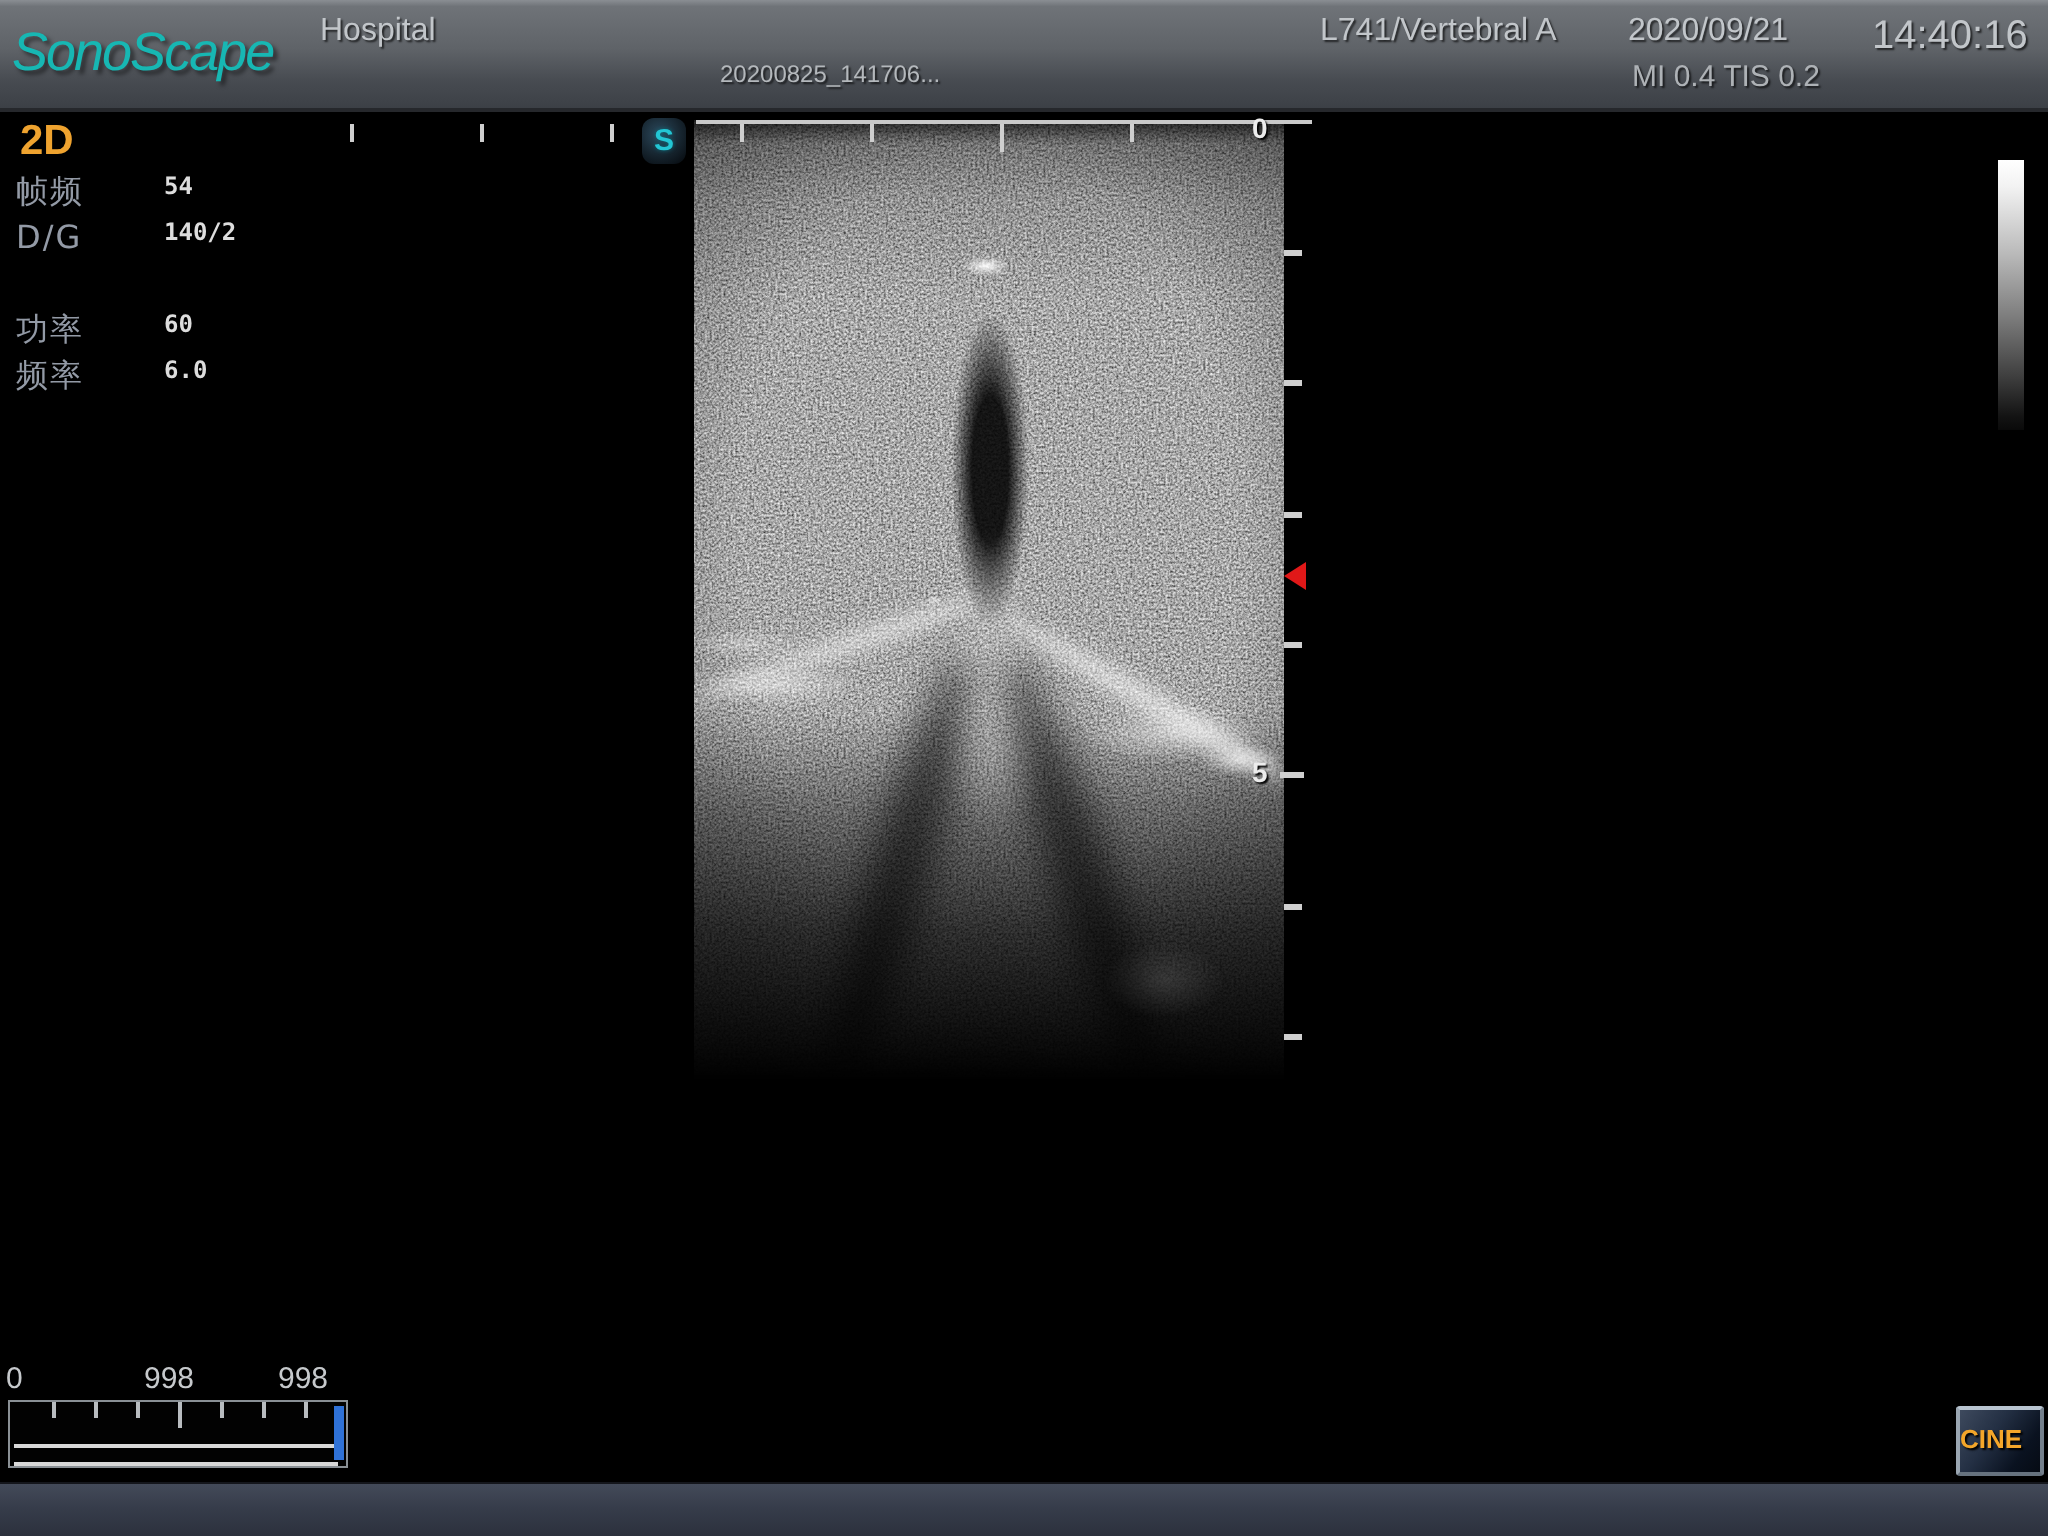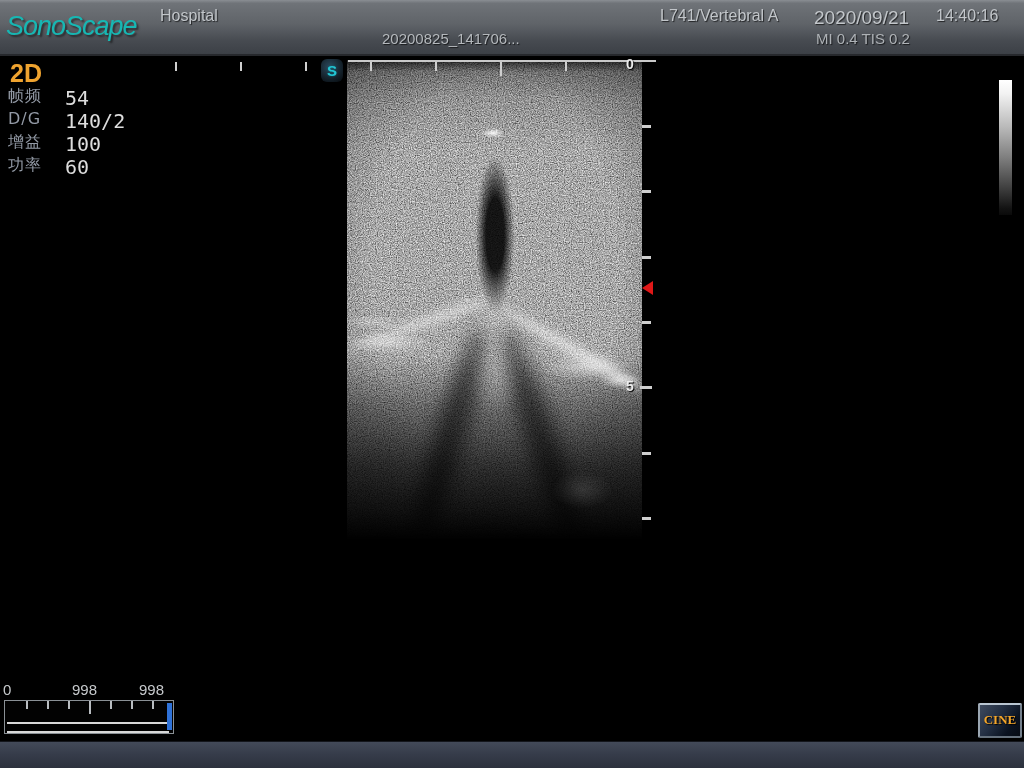--- a/index.html
+++ b/index.html
@@ -9,32 +9,32 @@
 
   
   #header{position:absolute;left:0;top:0;width:1024px;height:54px;
     background:linear-gradient(180deg,#8a8e93 0%,#6f7378 6%,#5f6368 45%,#474b51 75%,#3c4046 100%);
     border-bottom:2px solid #26282c;}
   .hdr-txt{position:absolute;color:#c2c6ca;font-weight:normal;text-shadow:1px 1px 1px rgba(0,0,0,.65);}
   #brand{left:6px;top:11px;font-size:27px;font-style:italic;color:#17b7b3;
          text-shadow:2px 2px 2px rgba(0,0,0,.5);letter-spacing:-1px;}
   #hospital{left:160px;top:7px;font-size:16px;text-align:center;}
   #preset{left:660px;top:7px;font-size:16px;}
-  #hdr-date{left:814px;top:7px;font-size:19px;}
-  #hdr-time{left:936px;top:7px;font-size:16px;}
-  #exam-id{left:382px;top:30px;font-size:15px;color:#b4b8bc;}
+  #hdr-date{left:814px;top:7px;font-size:16px;}
+  #hdr-time{left:936px;top:7px;font-size:20px;}
+  #exam-id{left:360px;top:30px;font-size:12px;color:#b4b8bc;}
   #mi-tis{left:816px;top:30px;font-size:15px;color:#aeb2b6;}
 
   
-  #mode-label{left:10px;top:59px;font-size:25px;font-weight:bold;color:#efa32f;}
+  #mode-label{left:10px;top:59px;font-size:21px;font-weight:bold;color:#efa32f;}
   .param-row{position:absolute;left:8px;width:180px;height:23px;}
   .param-label{position:absolute;left:0;top:0;font-size:16px;color:#939aa6;
                font-family:"DejaVu Sans",sans-serif;letter-spacing:1px;}
-  .param-value{position:absolute;left:57px;top:0;font-size:20px;color:#dddddd;
-               font-family:"DejaVu Sans Mono",monospace;}
+  .param-value{position:absolute;left:74px;top:0;font-size:12px;color:#dddddd;
+               font-family:"DejaVu Sans Mono",monospace;font-weight:bold;}
 
   
   #top-ruler-line{left:348px;top:60px;width:308px;height:2px;background:#c9c9c9;}
   #depth-zero{left:626px;top:56px;font-size:14px;font-weight:bold;color:#ececec;
               text-shadow:1px 1px 1px #000;}
   #depth-five{left:626px;top:378px;font-size:14px;font-weight:bold;color:#ececec;
               text-shadow:1px 1px 1px #000;}
   #five-dash{left:640px;top:386px;width:12px;height:3px;background:#cfcfcf;}
   #focus-arrow{left:642px;top:281px;width:0;height:0;
                border-top:7px solid transparent;border-bottom:7px solid transparent;
@@ -82,22 +82,22 @@
   .cine-lbl{position:absolute;top:681px;font-size:15px;color:#c6c9cc;}
   #cine-box{left:4px;top:700px;width:168px;height:32px;border:1px solid #8a9095;background:#020202;}
   #cine-slider{position:absolute;left:2px;top:21px;width:162px;height:7px;
     border-top:2px solid #d8d8d8;border-bottom:2px solid #d8d8d8;}
   #cine-marker{position:absolute;left:162px;top:2px;width:5px;height:27px;background:#2f72d8;}
 
   
   #cine-button{left:978px;top:703px;width:44px;height:35px;box-sizing:border-box;
     border:2px solid;border-color:#b9c5d1 #74808c #66727e #9aa6b2;border-radius:2px;
     background:linear-gradient(125deg,#3e4a5e 0%,#232f43 40%,#0a1220 75%,#060b14 100%);
-    color:#f4a62a;font-size:13px;font-weight:bold;text-align:center;line-height:30px;
-    text-shadow:1px 1px 1px #000;cursor:pointer;font-family:Liberation Serif, serif;}
+    color:#f4a62a;font-size:13px;font-weight:bold;text-align:left;line-height:30px;
+    text-shadow:1px 1px 1px #000;cursor:pointer;}
 
   
   #taskbar{left:0;top:741px;width:1024px;height:27px;border-top:1px solid #14161c;
     background:linear-gradient(180deg,#434a59 0%,#363c4a 45%,#2b303c 100%);}
 </style>
 </head>
 <body>
 
 <div id="screen">
 
@@ -113,27 +113,27 @@
 
   <div id="mode-label" class="abs">2D</div>
   <div class="param-row" style="top:86px">
     <span class="param-label">帧频</span>
     <span class="param-value">54</span>
   </div>
   <div class="param-row" style="top:109px">
     <span class="param-label">D/G</span>
     <span class="param-value">140/2</span>
   </div>
-  <div class="param-row" style="top:132px">
-    <span class="param-label">增益</span>
-    <span class="param-value">100</span>
-  </div>
   <div class="param-row" style="top:155px">
     <span class="param-label">功率</span>
     <span class="param-value">60</span>
+  </div>
+  <div class="param-row" style="top:178px">
+    <span class="param-label">频率</span>
+    <span class="param-value">6.0</span>
   </div>
 
   <div id="us-image" class="abs">
     <svg width="295" height="480">
       <filter id="nz" x="0" y="0" width="100%" height="100%">
         <feTurbulence type="fractalNoise" baseFrequency="0.85" numOctaves="2" seed="11" stitchTiles="stitch"></feTurbulence>
         <feColorMatrix type="matrix" values="1 0 0 0 0  1 0 0 0 0  1 0 0 0 0  0 0 0 0 1"></feColorMatrix>
         <feComponentTransfer>
           <feFuncR type="gamma" exponent="1.5" amplitude="1.1"></feFuncR>
           <feFuncG type="gamma" exponent="1.5" amplitude="1.1"></feFuncG>

